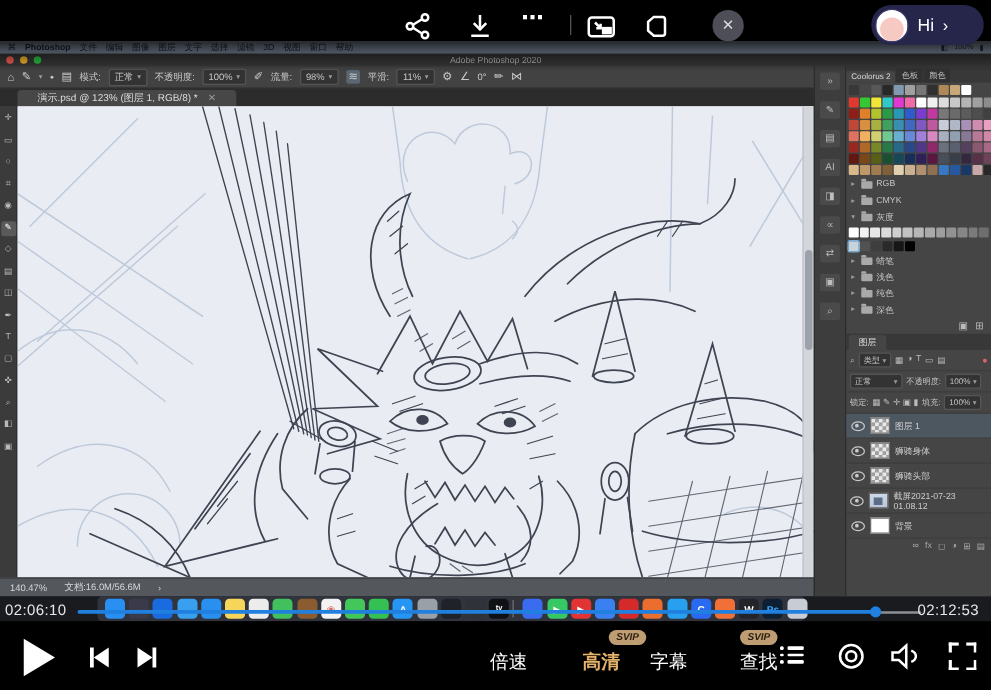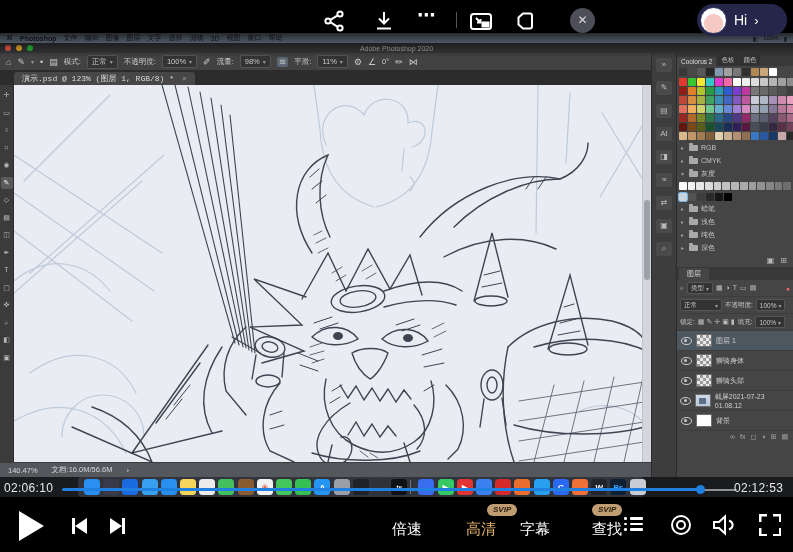--- a/index.html
+++ b/index.html
@@ -36,21 +36,21 @@
   .tl{width:6px;height:6px;border-radius:50%;margin-left:5px;}
   .win-title{position:absolute;left:0;width:793px;text-align:center;color:#b9b9b9;font-size:7px;}
   .optbar{left:0;top:20px;width:793px;height:18px;background:#424242;border-bottom:1px solid #2c2c2c;
           display:flex;align-items:center;gap:6px;padding:0 6px;box-sizing:border-box;color:#c9c9c9;font-size:7.5px;}
   .opt-box{background:#333;border:1px solid #555;border-radius:2px;padding:1px 4px;display:flex;gap:3px;align-items:center;}
   .opt-icon{color:#c9c9c9;font-size:9px;}
   .opt-icon.active{background:#5a6672;border-radius:2px;padding:0 2px;}
   .caret{font-size:6px;color:#999;}
   .tabbar{left:0;top:38px;width:793px;height:14px;background:#2c2c2c;display:flex;align-items:flex-end;}
   .doctab{margin-left:14px;background:#474747;color:#ddd;font-size:8px;height:13px;line-height:13px;
-          padding:0 8px;border-radius:3px 3px 0 0;display:flex;gap:8px;align-items:flex-end;font-family:Liberation Mono, monospace;}
+          padding:0 16px;border-radius:3px 3px 0 0;display:flex;gap:8px;align-items:flex-end;}
   .doctab .x{color:#999;font-size:8px;}
 
   .toolbar{left:0;top:52px;width:14px;height:377px;background:#3b3b3b;border-right:1px solid #2c2c2c;
            display:flex;flex-direction:column;align-items:center;padding-top:4px;box-sizing:border-box;gap:5.5px;}
   .tool{width:12px;height:12px;color:#b9b9b9;font-size:7px;text-align:center;line-height:12px;border-radius:2px;}
   .tool.active{background:#5a5a5a;color:#fff;}
 
   .canvas{left:14px;top:52px;width:637px;height:377px;background:#e9edf3;overflow:hidden;}
   .vscroll{position:absolute;right:0;top:0;width:8px;height:377px;background:#d3d6db;border-left:1px solid #bfc2c8;}
   .vthumb{position:absolute;left:1px;top:115px;width:6px;height:80px;background:#9da1a9;border-radius:3px;}
@@ -692,21 +692,21 @@
   <div class="abs skip" style="left:72px;top:518px;">
     <span class="skipbar"></span>
       <span class="tri-l"></span>
   </div>
   <div class="abs skip" style="left:110px;top:518px;">
     <span class="tri-r"></span>
       <span class="skipbar"></span>
   </div>
   <div class="abs ctl-text" style="left:392px;">倍速</div>
   <div class="abs svip" style="left: 487px; top: 504px; background: rgb(191, 157, 114);">SVIP</div>
-  <div class="abs ctl-text" id="quality-btn" style="left: 466px; color: rgb(229, 179, 105);">高清</div>
+  <div class="abs ctl-text" id="quality-btn" style="left: 466px; color: rgb(229, 179, 105); font-weight: bold;">高清</div>
   <div class="abs ctl-text" style="left:520px;">字幕</div>
   <div class="abs svip" style="left: 592px; top: 504px; background: rgb(191, 157, 114);">SVIP</div>
   <div class="abs ctl-text" style="left:592px;">查找</div>
   <div class="abs listicon">
     <span class="row">
         <span class="d"></span>
         <span class="b"></span>
       </span>
     <span class="row">
         <span class="d"></span>

